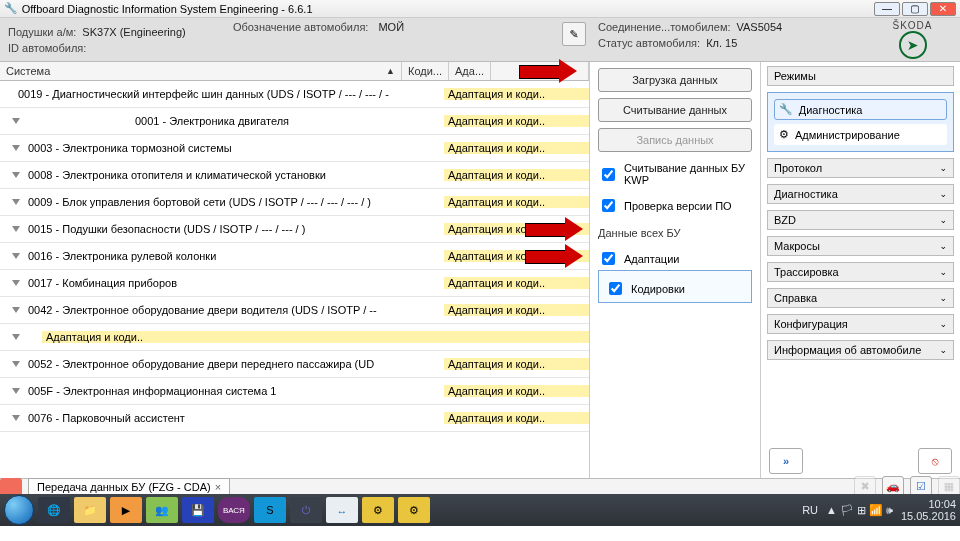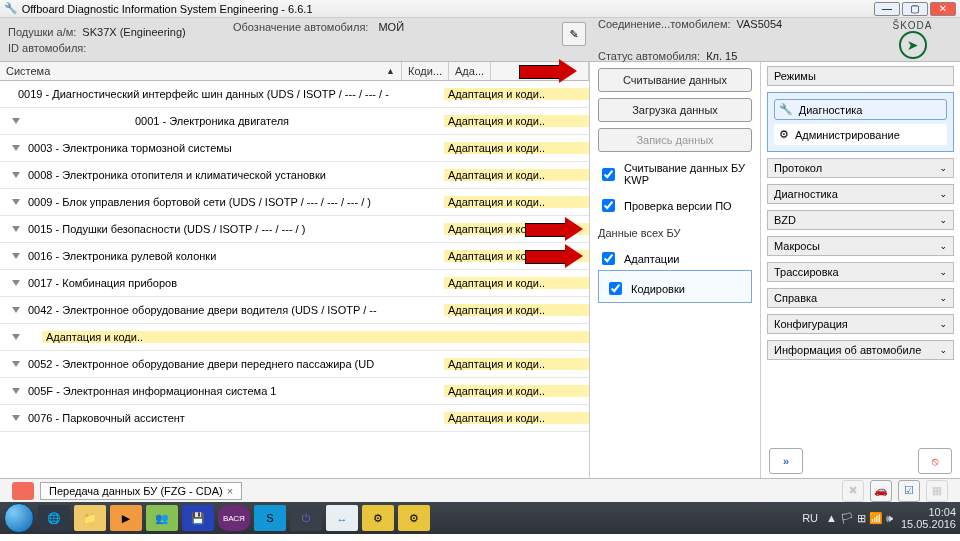--- a/index.html
+++ b/index.html
@@ -12,21 +12,21 @@
   .win-btn { width: 26px; height: 14px; border: 1px solid #888; border-radius: 2px; display: flex; align-items: center; justify-content: center; font-size: 10px; cursor: pointer; }
   .win-min { background: #e8f0fb; }
   .win-max { background: #e8f0fb; }
   .win-close { background: #f55b4a; color: #fff; }
 
   
   .header-area { display:flex; background:#e0e0e0; border-bottom:1px solid #bbb; height:44px;}
   .header-left { flex:0 0 225px; padding:3px 8px; display:flex; flex-direction:column; justify-content:center; gap:4px;}
   .header-mid  { flex:0 0 275px; padding:3px 8px; display:flex; align-items:flex-start; gap:10px; }
   .header-mid2 { flex:0 0 90px; display:flex; align-items:flex-start; justify-content:flex-end; padding:4px;}
-  .header-right{ flex:0 0 275px; padding:3px 8px; display:flex; flex-direction:column; justify-content:center; gap:20px;}
+  .header-right{ flex:0 0 275px; padding:3px 8px; display:flex; flex-direction:column; gap:4px;}
   .header-brand{ flex:1; display:flex; align-items:center; justify-content:center; flex-direction:column;}
   .hrow { display:flex; gap:6px; }
   .hlab { color:#444; }
   .hval { color:#222; }
   .edit-btn { width:24px; height:24px; border:1px solid #aaa; border-radius:2px; background:#f4f4f4; display:flex; align-items:center; justify-content:center;}
 
   
   .main { display:flex; height: 416px; }
   .left  { flex: 0 0 590px; border-right:1px solid #ccc; display:flex; flex-direction:column; }
   .mid   { flex: 0 0 170px; padding:6px 8px; display:flex; flex-direction:column; gap:6px;}
@@ -58,21 +58,21 @@
   .section-h { background:#eee; border:1px solid #bbb; padding:3px 6px; display:flex; justify-content:space-between; align-items:center;}
   .mode-box { border:1px solid #78a7e0; background:#e8f2ff; padding:6px; display:flex; flex-direction:column; gap:4px;}
   .mode-item { display:flex; align-items:center; gap:6px; padding:3px 4px; border:1px solid transparent; background:#fff; border-radius:3px; cursor:pointer;}
   .mode-item.active { border:1px solid #78a7e0; background:#eaf3ff;}
 
   .arrow-red { position:absolute; width:60px; height:24px; pointer-events:none;}
   .arrow-red::before{ content:""; position:absolute; left:0; top:6px; width:40px; height:12px; background:#d00000; border:1px solid #000;}
   .arrow-red::after { content:""; position:absolute; left:40px; top:0; width:0;height:0; border-top:12px solid transparent; border-bottom:12px solid transparent; border-left:18px solid #d00000;}
 
   
-  .tabbar { height:24px; border-top:1px solid #bbb; background:#f4f4f4; display:flex; align-items:center; padding:0 12px; gap:6px;}
+  .tabbar { height:16px; border-top:1px solid #bbb; background:#f4f4f4; display:flex; align-items:center; padding:0 0; gap:6px;}
   .tab-icon { width:22px; height:18px; border-radius:3px; background:#f16c5a; position:relative;}
   .tab-chip { border:1px solid #aaa; background:#fdfdfd; padding:2px 8px; display:flex; align-items:center; gap:4px;}
   .tab-chip .x { color:#666; cursor:pointer;}
   .tabbar-right { margin-left:auto; display:flex; gap:6px; align-items:center;}
   .ico-btn { width:22px; height:22px; border:1px solid #aaa; border-radius:3px; display:flex; align-items:center; justify-content:center; background:#f6f6f6;}
   .ico-disabled { opacity:.4 }
 
   
   .right-footer{ margin-top:auto; display:flex; justify-content:space-between; padding:4px 2px 0 2px;}
   .r-btn { width:34px; height:26px; border:1px solid #aaa; border-radius:3px; display:flex; align-items:center; justify-content:center;}
@@ -227,22 +227,22 @@
         <div class="row">
           <span class="tri"></span>
           <div class="c-sys" style="padding-left:28px;">0076 - Парковочный ассистент</div>
           <div class="c-cod"></div>
           <div class="c-adp">Адаптация и коди..</div>
         </div>
       </div>
   </div>
 
   <div class="mid">
+    <div class="action-btn">Загрузка данных</div>
     <div class="action-btn">Считывание данных</div>
-    <div class="action-btn">Загрузка данных</div>
     <div class="action-btn disabled">Запись данных</div>
     <label class="chk-row">
         <input type="checkbox" checked="" style="">
         <span>Считывание данных БУ KWP</span>
       </label>
     <label class="chk-row">
         <input type="checkbox" checked="" style="">
         <span>Проверка версии ПО</span>
       </label>
     <div class="group-title">Данные всех БУ</div>

